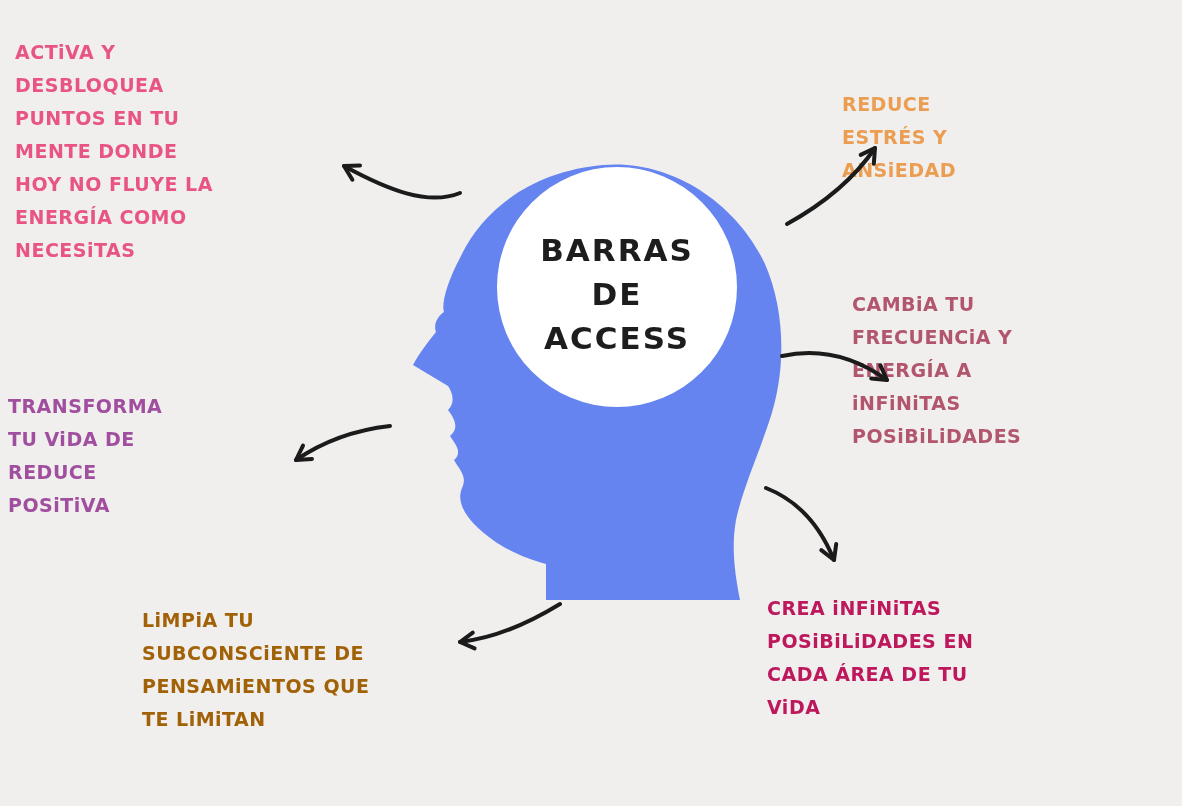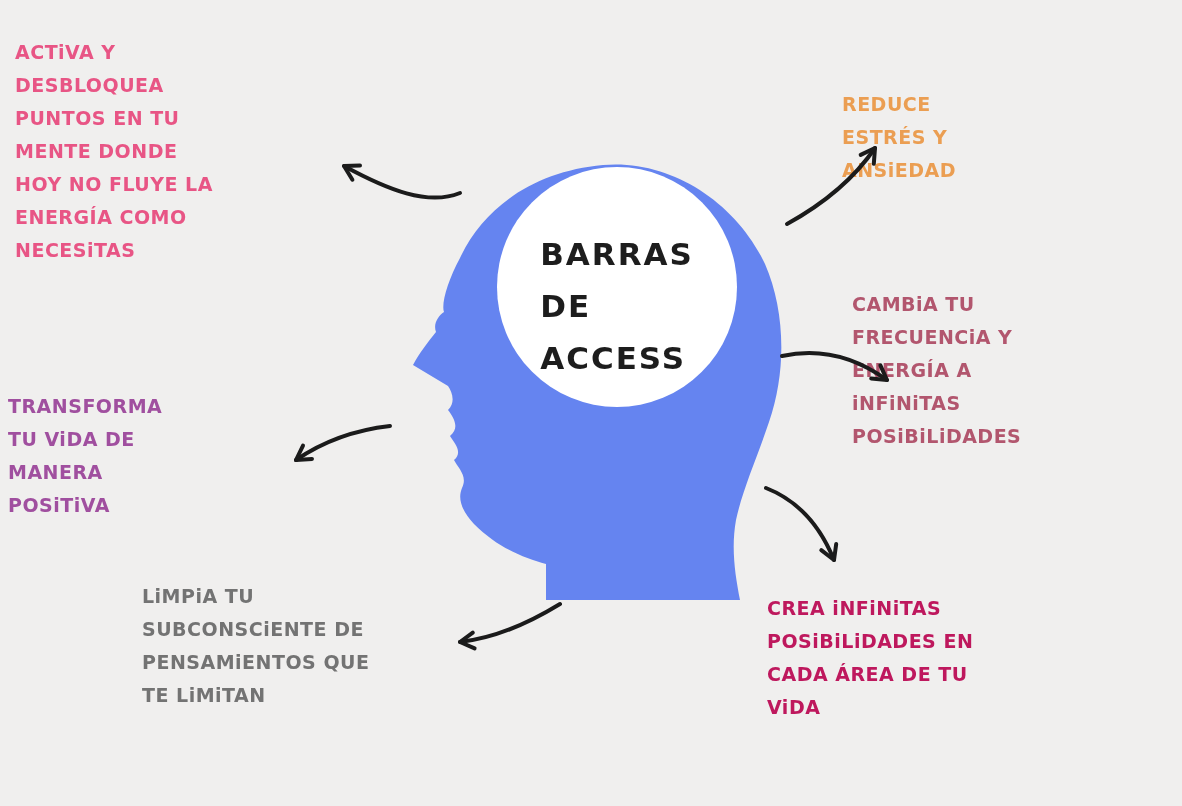--- a/index.html
+++ b/index.html
@@ -13,23 +13,24 @@
     transform: translateX(-50%);
     font-weight: bold;
     font-size: 19px;
     line-height: 33px;
     letter-spacing: 0.5px;
     white-space: pre-line;
   }
   .center-title {
     position: absolute;
     transform: translateX(-50%);
+    text-align: center;
     font-weight: bold;
     font-size: 31px;
-    line-height: 52px;
+    line-height: 44px;
     letter-spacing: 2px;
     white-space: pre-line;
   }
   svg.arrow { position: absolute; overflow: visible; }
   svg.arrow path {
     fill: none;
     stroke-width: 4;
     stroke-linecap: round;
     stroke-linejoin: round;
   }
@@ -78,24 +79,24 @@
 ANSiEDAD</div>
 
 <div class="label" style="left: 1012px; top: 288px; width: 320px; color: rgb(178, 86, 110);">CAMBiA TU
 FRECUENCiA Y
 ENERGÍA A
 iNFiNiTAS
 POSiBiLiDADES</div>
 
 <div class="label" style="left: 158px; top: 390px; width: 300px; color: rgb(160, 79, 159);">TRANSFORMA
 TU ViDA DE
-MANERA
+REDUCE
 POSiTiVA</div>
 
-<div class="label" style="left: 312px; top: 580px; width: 340px; color: #737373;">LiMPiA TU
+<div class="label" style="left: 312px; top: 604px; width: 340px; color: #a16207;">LiMPiA TU
 SUBCONSCiENTE DE
 PENSAMiENTOS QUE
 TE LiMiTAN</div>
 
 <div class="label" style="left: 932px; top: 592px; width: 330px; color: #be185d;">CREA iNFiNiTAS
 POSiBiLiDADES EN
 CADA ÁREA DE TU
 ViDA</div>
 
 <svg class="arrow" style="left:330px; top:148px;" width="145" height="65" viewBox="0 0 145 65">

